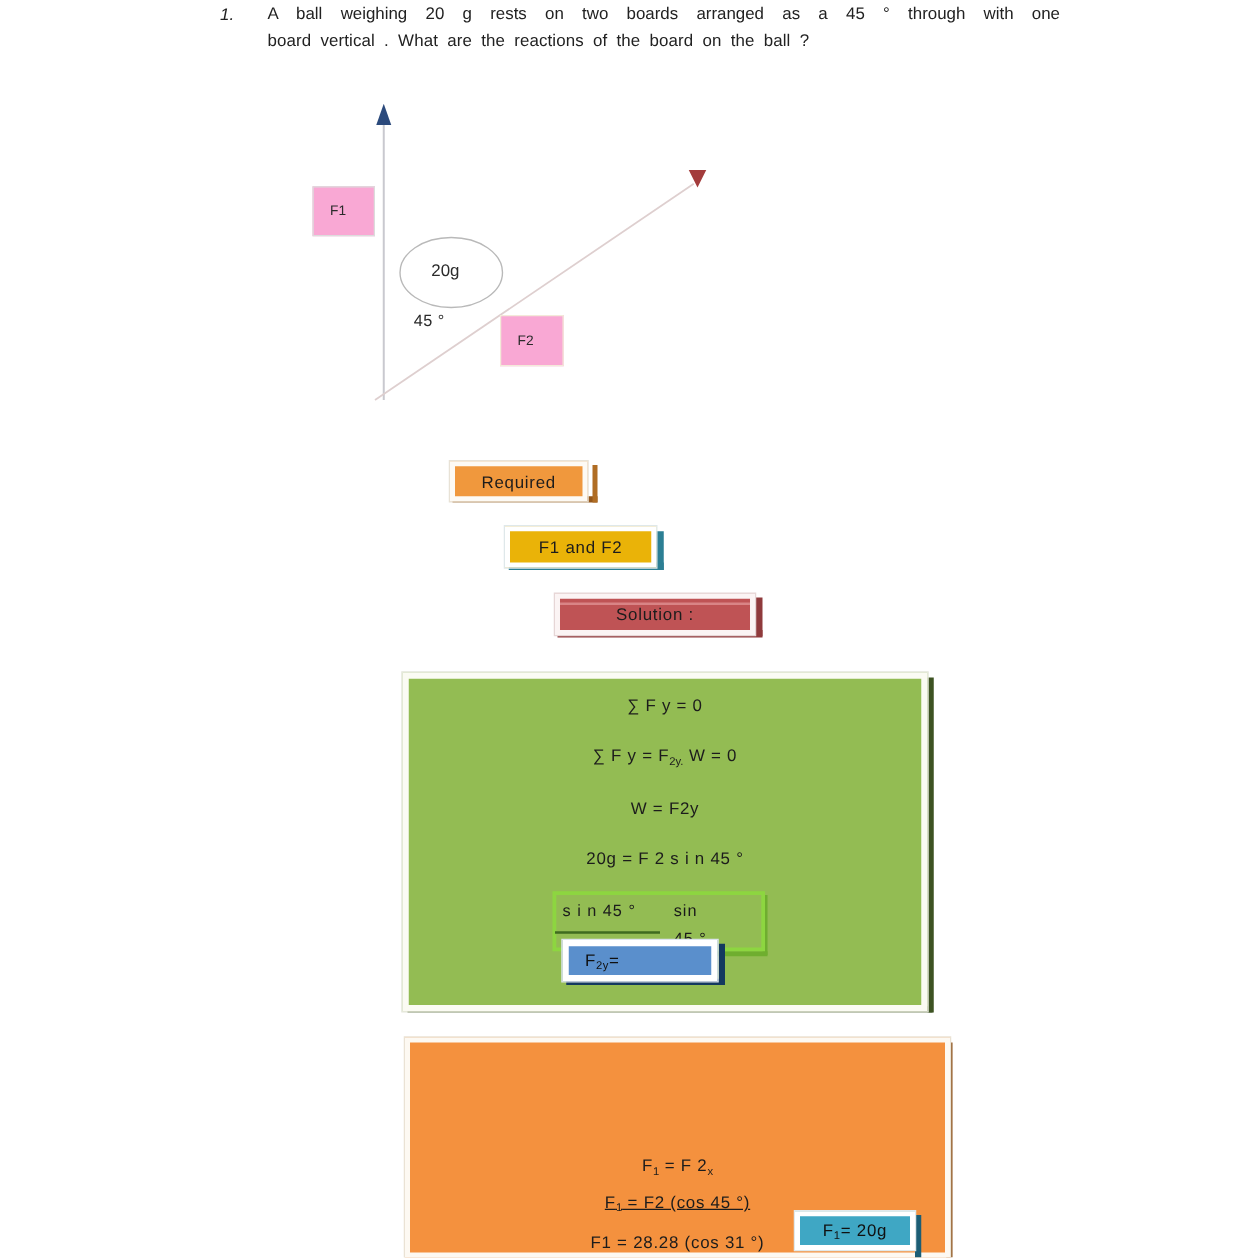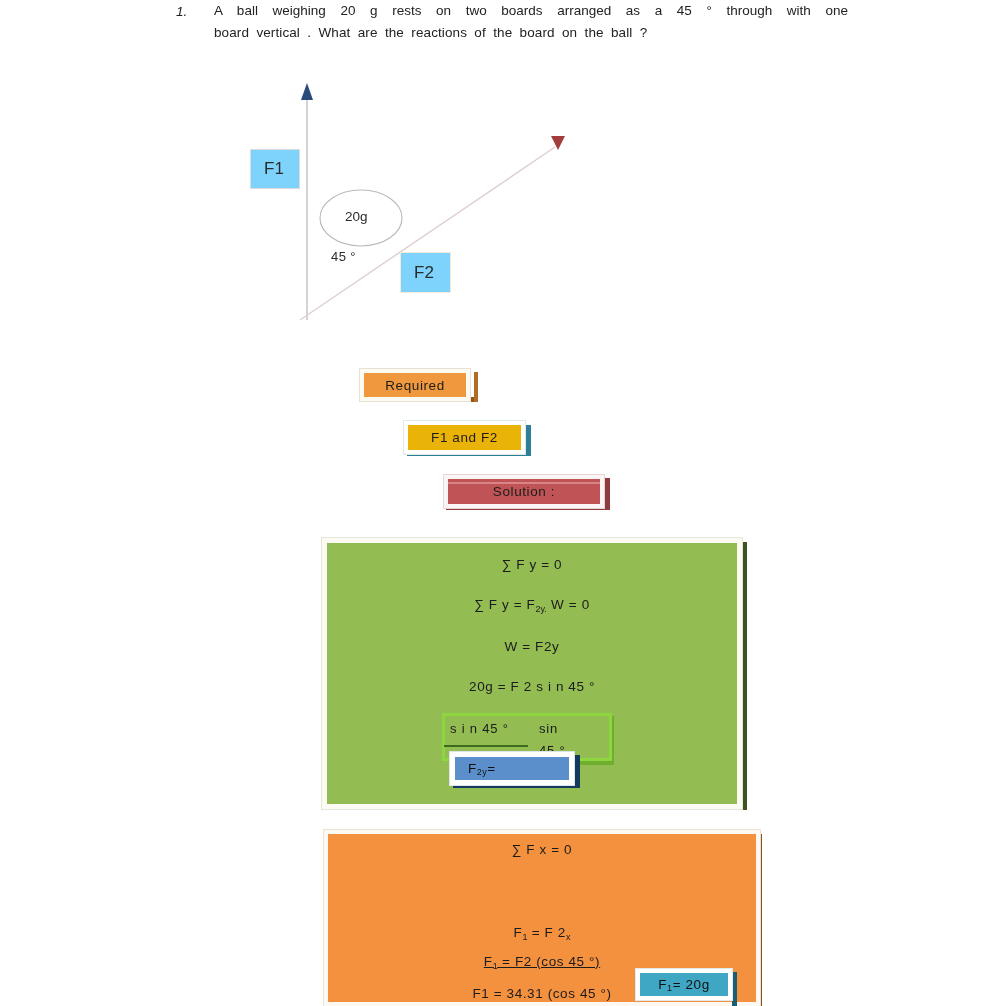--- a/index.html
+++ b/index.html
@@ -55,25 +55,25 @@
     position: absolute;
     left: 240px;
     top: 75px;
     width: 350px;
     height: 255px;
   }
   .diagram svg { display: block; }
 
   .label-box {
     position: absolute;
-    background: #7dd3fc;
+    background: #f9a8d4;
     display: flex;
     align-items: center;
     padding-left: 13px;
-    font-size: 17px;
+    font-size: 11px;
     color: #2b2b2b;
   }
   .label-f1 {
     left: 250px; top: 149px;
     width: 50px; height: 40px;
     border: 1px solid #dcdcdc;
   }
   .label-f2 {
     left: 400px; top: 252px;
     width: 51px; height: 41px;
@@ -413,32 +413,31 @@
 <div class="shadow shadow-f2y-r"></div>
 <div class="box-f2y">
   <span>F</span>
     <sub>2y</sub>
     <span> =</span>
 </div>
 
 <div class="shadow shadow-orange-r"></div>
 <div class="panel-orange">
 
-  <div class="eq" style="top:8px;">∑ F x  =  0</div>
 
 
   <div class="eq" style="top:91px;">
     <span>F</span><sub>1</sub><span>  =  F 2</span><sub>x</sub>
   </div>
 
   <div class="eq" style="top:120px;text-decoration:underline;">
     <span>F</span><sub>1</sub><span> =  F2  (cos   45 °)</span>
   </div>
 
-  <div class="eq" style="top:152px;">F1  =  34.31    (cos   45 °)</div>
+  <div class="eq" style="top:152px;">F1  =  28.28    (cos   31 °)</div>
 </div>
 
 <div class="shadow shadow-f120g-r"></div>
 <div class="box-f120g">
   <span>F</span>
     <sub>1</sub>
     <span>  =  20g</span>
 </div>
 
 </body></html>

